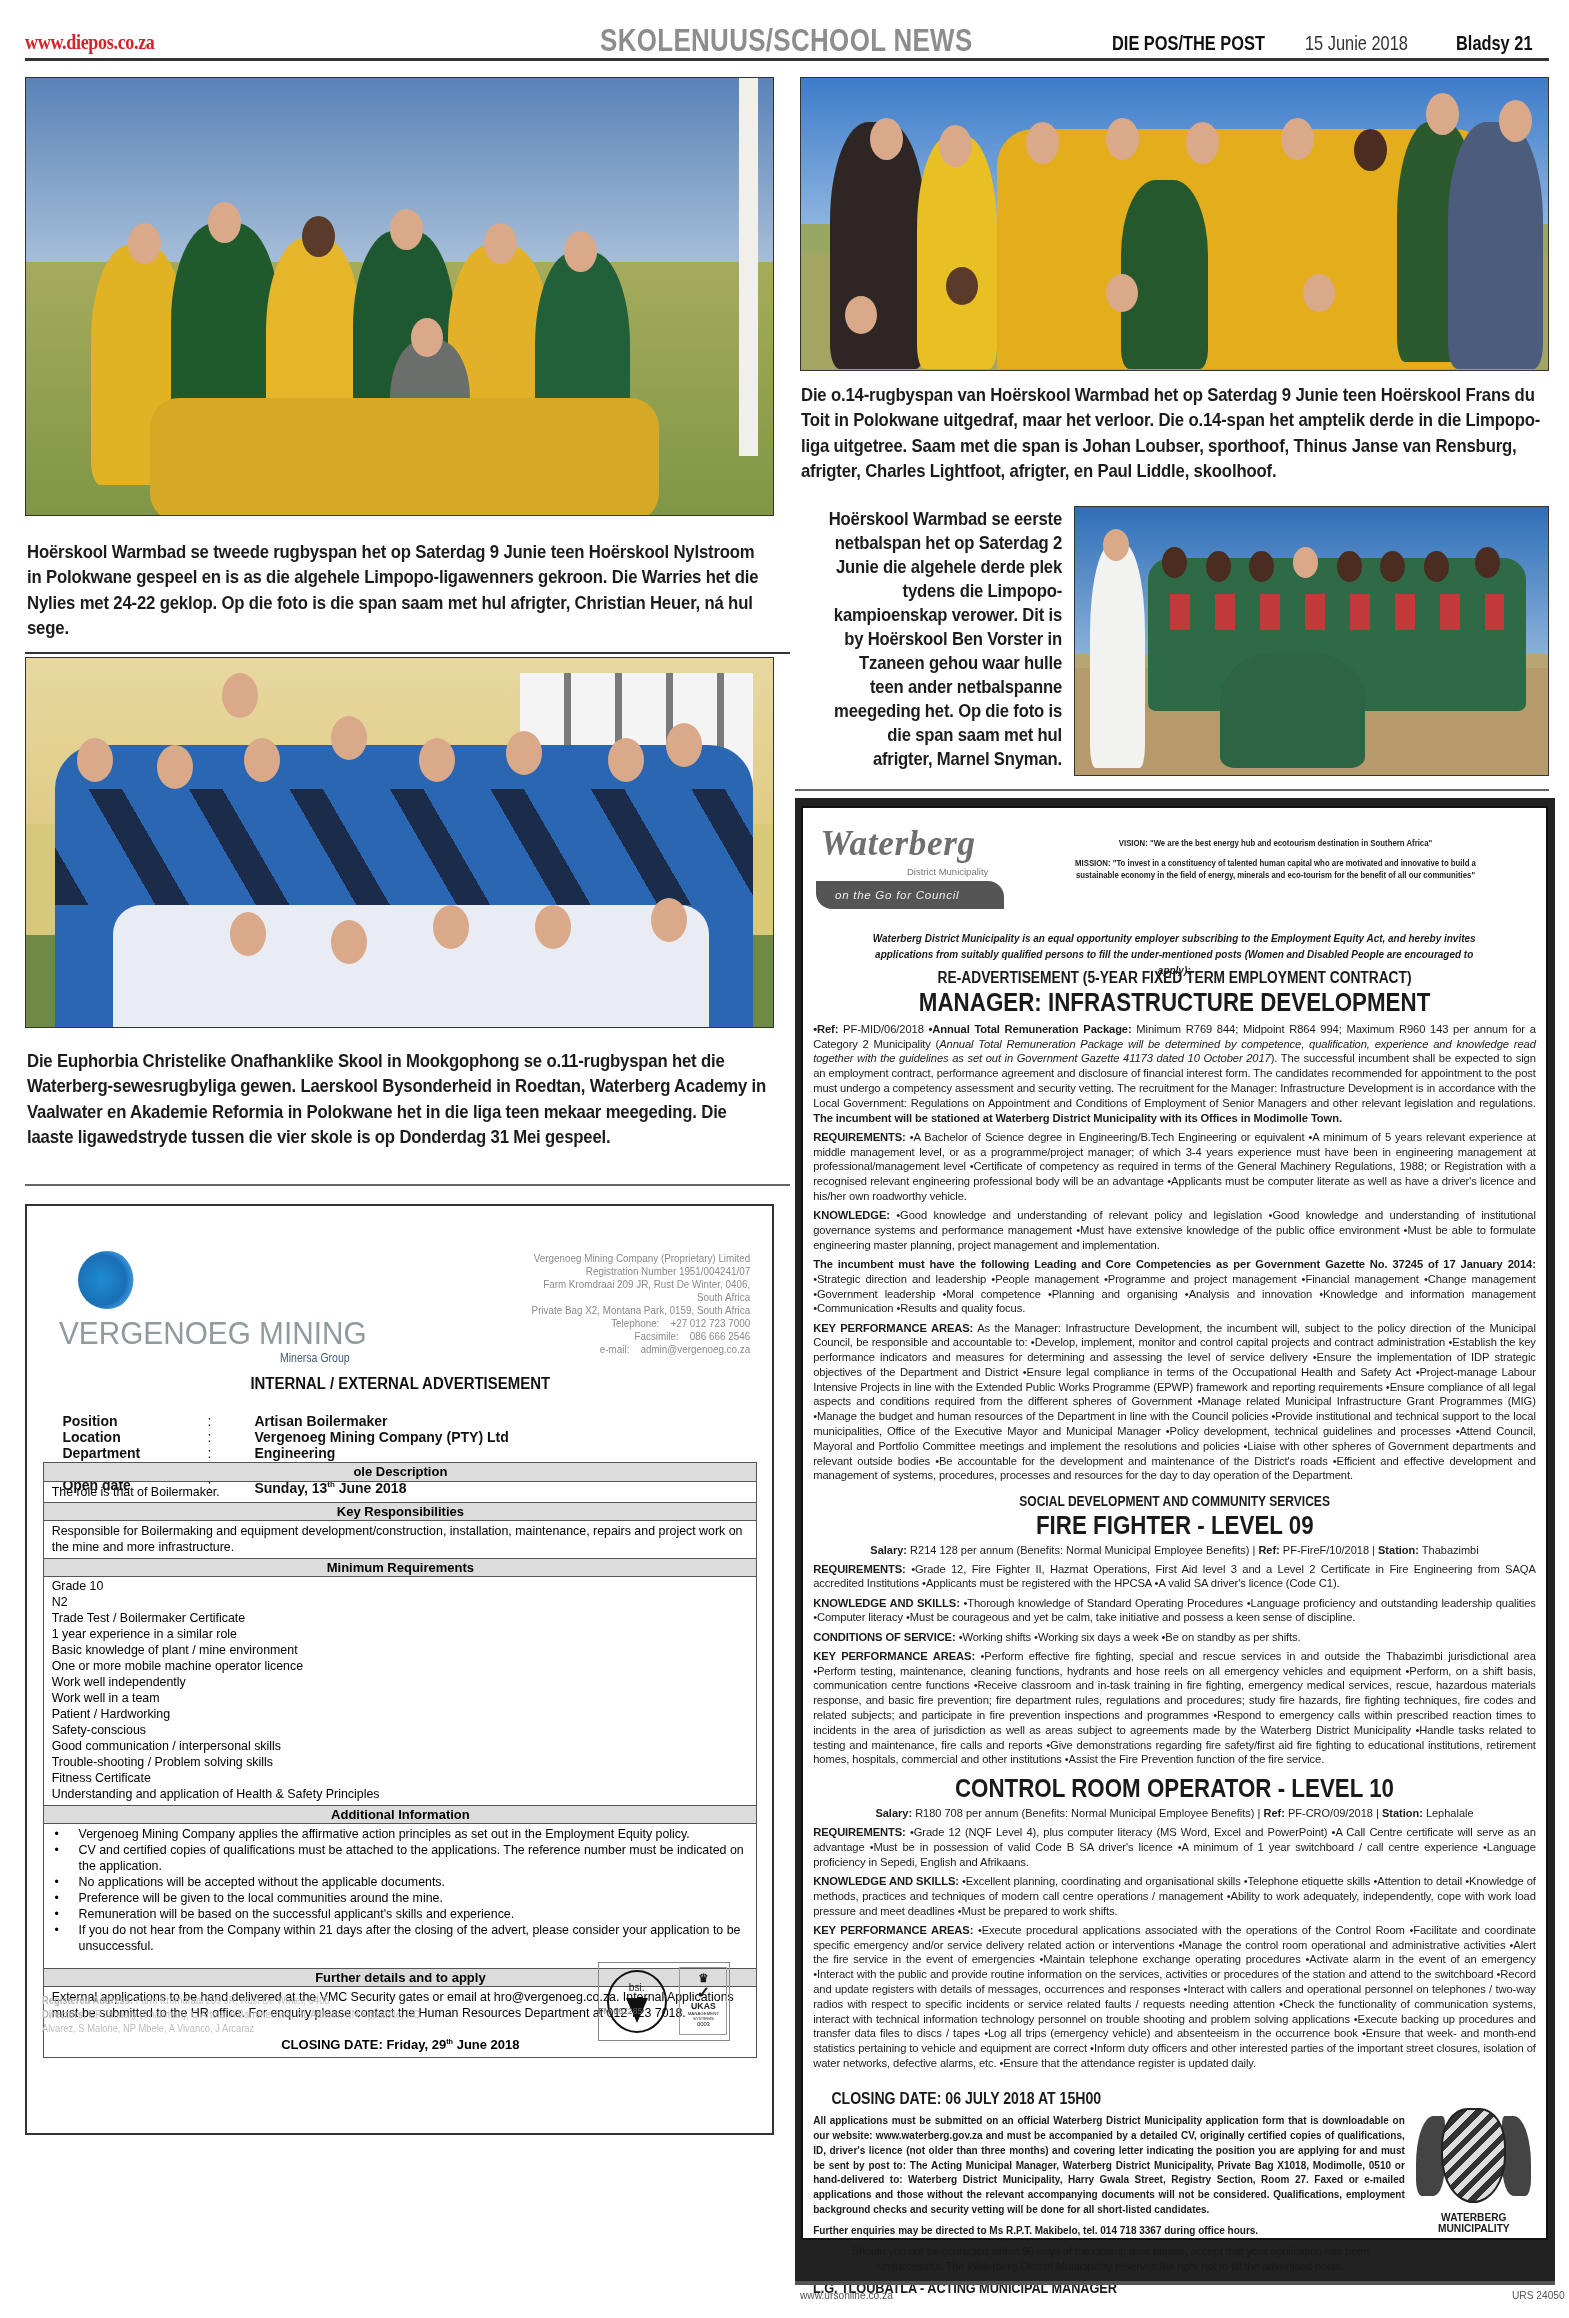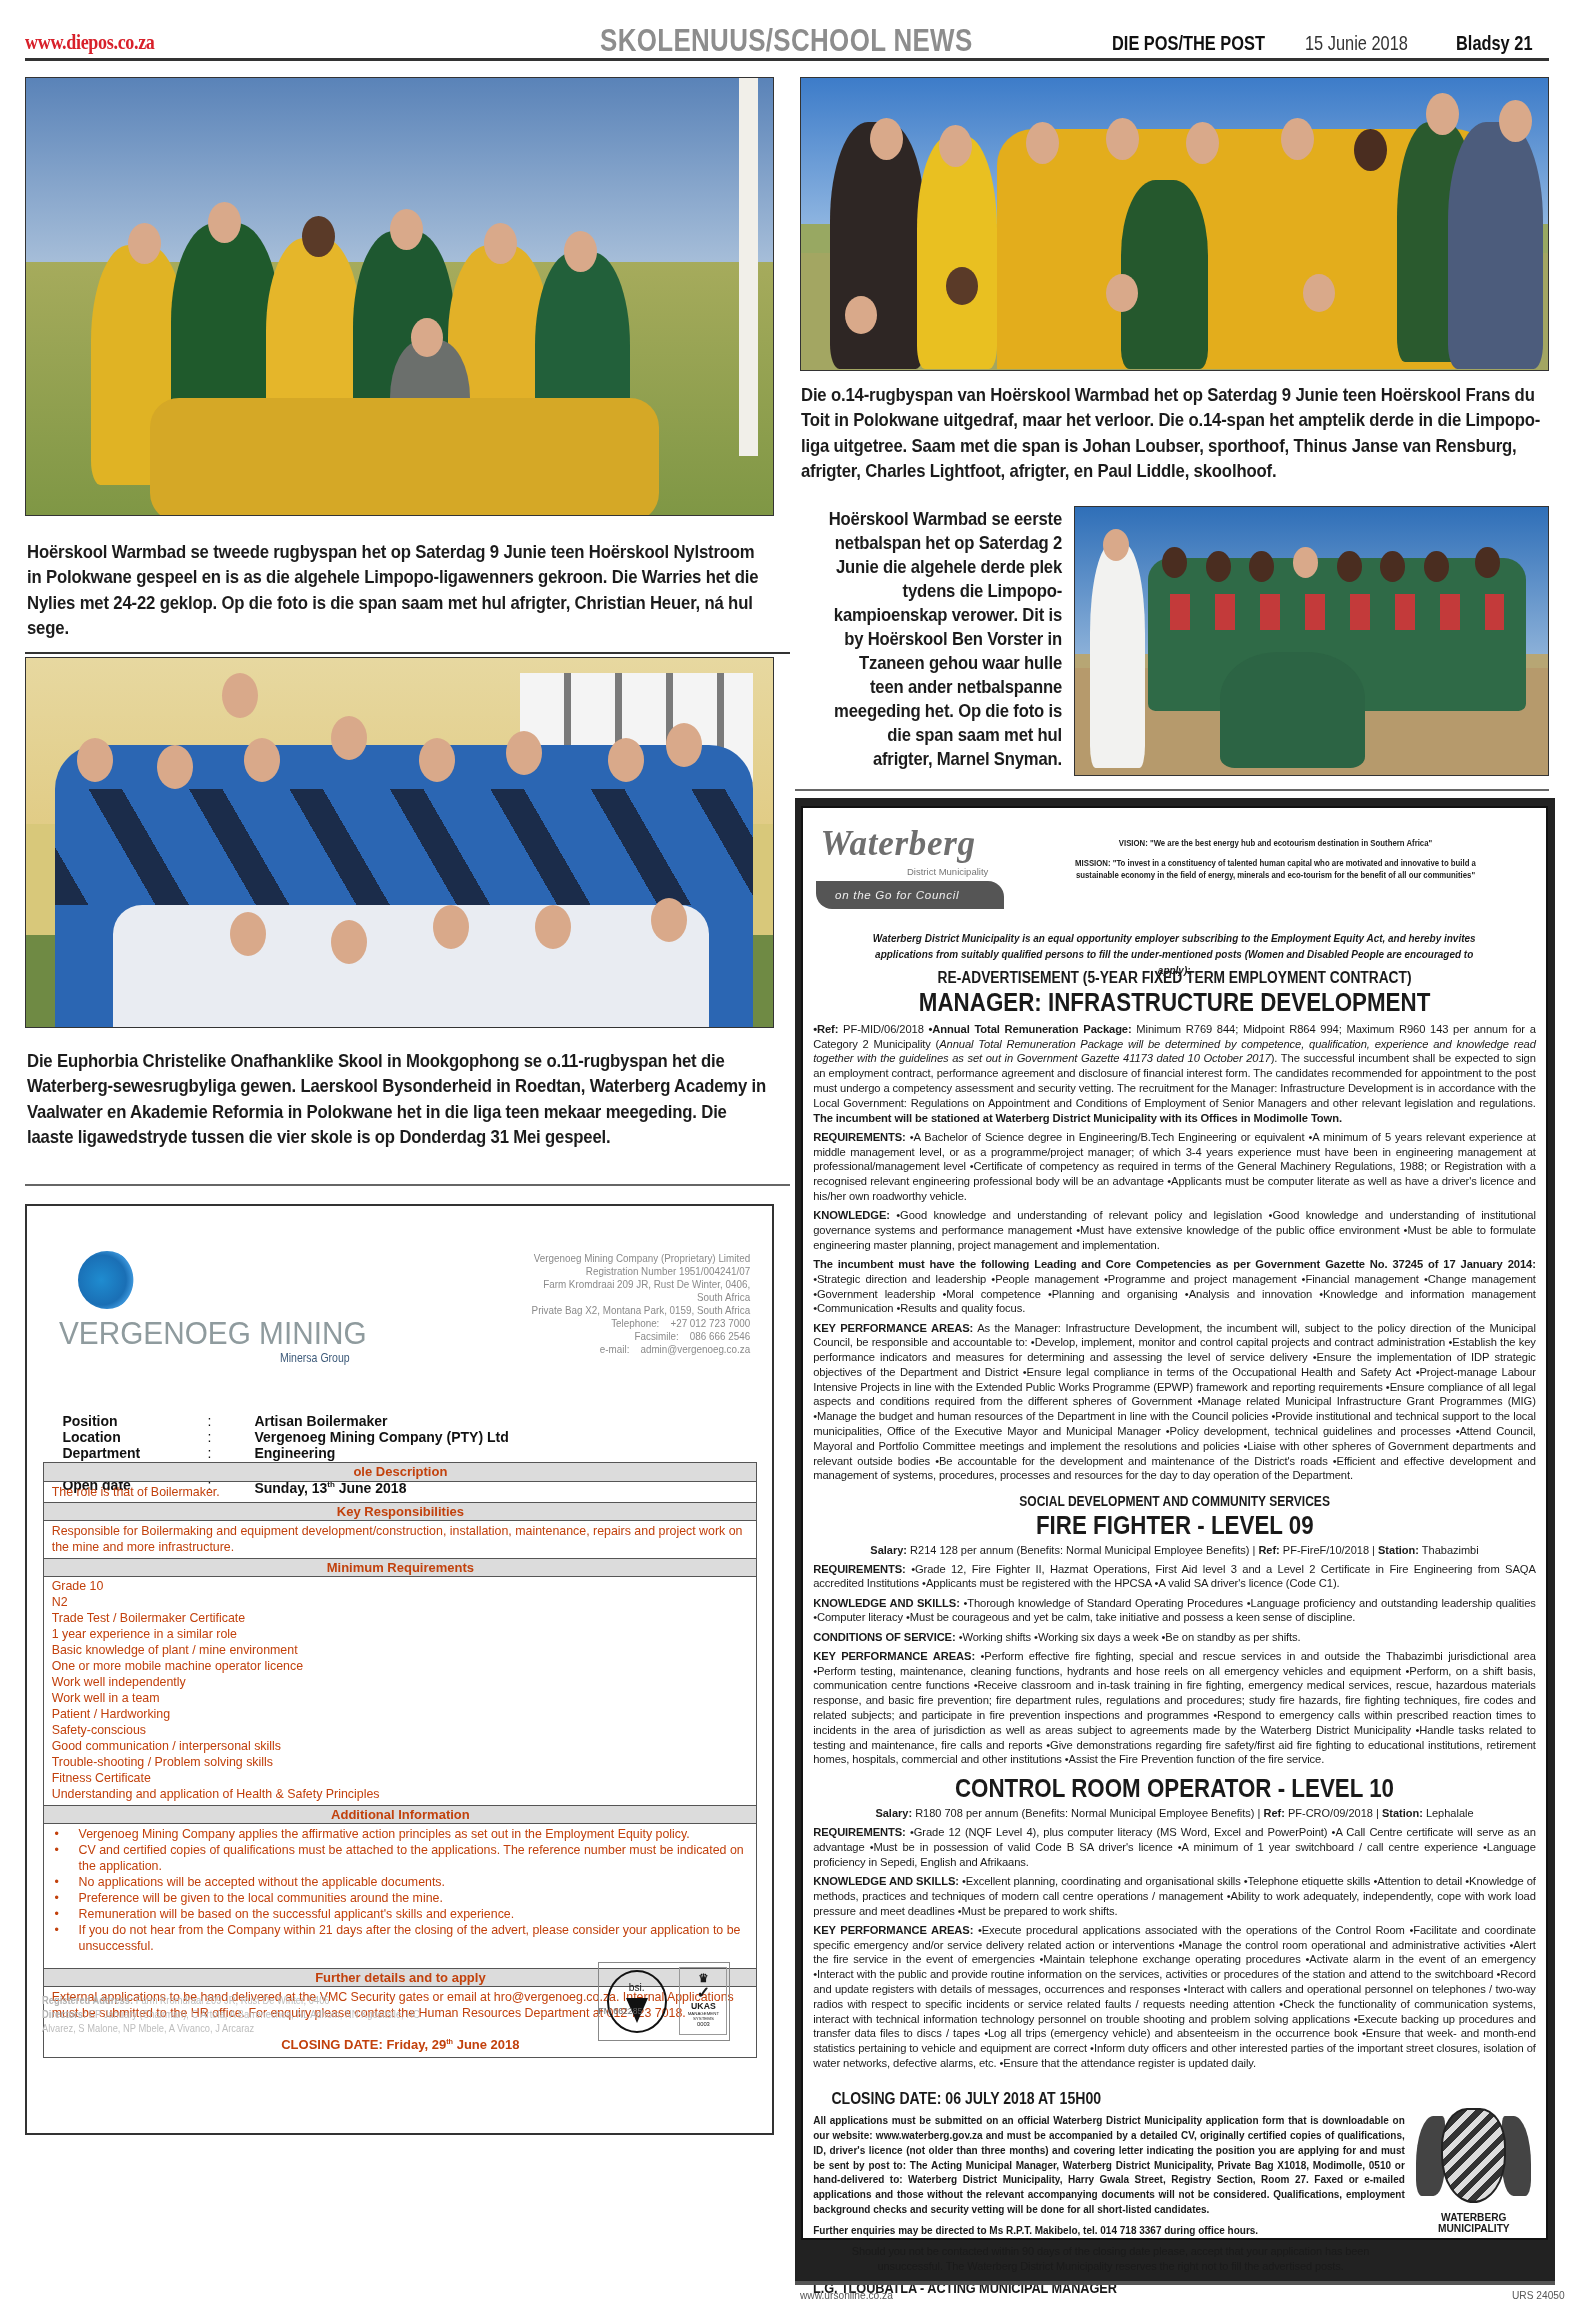--- a/index.html
+++ b/index.html
@@ -38,21 +38,21 @@
   .vg-addr { right: 22px; top: 45px; text-align: right; font: 11.6px/13px "Liberation Sans", sans-serif; color: #8a8a8a; transform: scaleX(0.85); transform-origin: right; }
   .vg-addr .row { display: flex; justify-content: flex-end; gap: 13px; }
   .vg-heading { left: 0; width: 100%; top: 167px; text-align: center; font: bold 17.4px "Liberation Sans", sans-serif; color: #111; }
   .vg-heading span { display: inline-block; transform: scaleX(0.86); }
   .vg-meta { left: 35px; top: 207px; font: 14px/16px "Liberation Sans", sans-serif; color: #111; }
   .vg-meta .r { display: flex; }
   .vg-meta .k { width: 145px; font-weight: bold; }
   .vg-meta .c { width: 47px; }
   .vg-meta .v { font-weight: bold; }
   .vg-meta sup { font-size: 8px; }
-  .vg-table { left: 16px; top: 256px; width: 714px; border: 1.5px solid #555; font: 12.4px/16px "Liberation Sans", sans-serif; color: #c2410c; }
+  .vg-table { left: 16px; top: 256px; width: 714px; border: 1.5px solid #555; font: 12.4px/16px "Liberation Sans", sans-serif; color: #000000; }
   .vg-sec-h { background: #dcdcdc; border-top: 1.5px solid #555; border-bottom: 1.5px solid #555; text-align: center; font-weight: bold; font-size: 13px; height: 19px; line-height: 17.4px; }
   .vg-sec-h:first-child { border-top: none; }
   .vg-sec-b { padding: 1.5px 7.3px 2.9px 7.3px; }
   .vg-sec-b .li { line-height: 16px; }
   .vg-bullets { padding: 1.5px 7.3px 14.5px 10.2px; }
   .vg-bullets .b { display: flex; line-height: 16px; }
   .vg-bullets .dot { width: 24px; flex-shrink: 0; }
   .vg-closing { text-align: center; font-weight: bold; font-size: 13px; padding: 10.2px 0 4.4px 0; }
   .vg-closing sup { font-size: 7.3px; }
   .vg-foot { left: 14.5px; top: 787px; font: 11px/14px "Liberation Sans", sans-serif; color: #bdbdbd; transform: scaleX(0.85); transform-origin: left; }
@@ -214,20 +214,21 @@
       </div>
     <div class="row">
         <span>Facsimile:</span>
         <span>086 666 2546</span>
       </div>
     <div class="row">
         <span>e-mail:</span>
         <span>admin@vergenoeg.co.za</span>
       </div>
   </div>
+  <div class="abs vg-heading"><span>INTERNAL / EXTERNAL ADVERTISEMENT</span></div>
 
   <div class="abs vg-meta">
     <div class="r">
         <span class="k">Position</span>
         <span class="c">:</span>
         <span class="v">Artisan Boilermaker</span>
       </div>
     <div class="r">
         <span class="k">Location</span>
         <span class="c">:</span>

